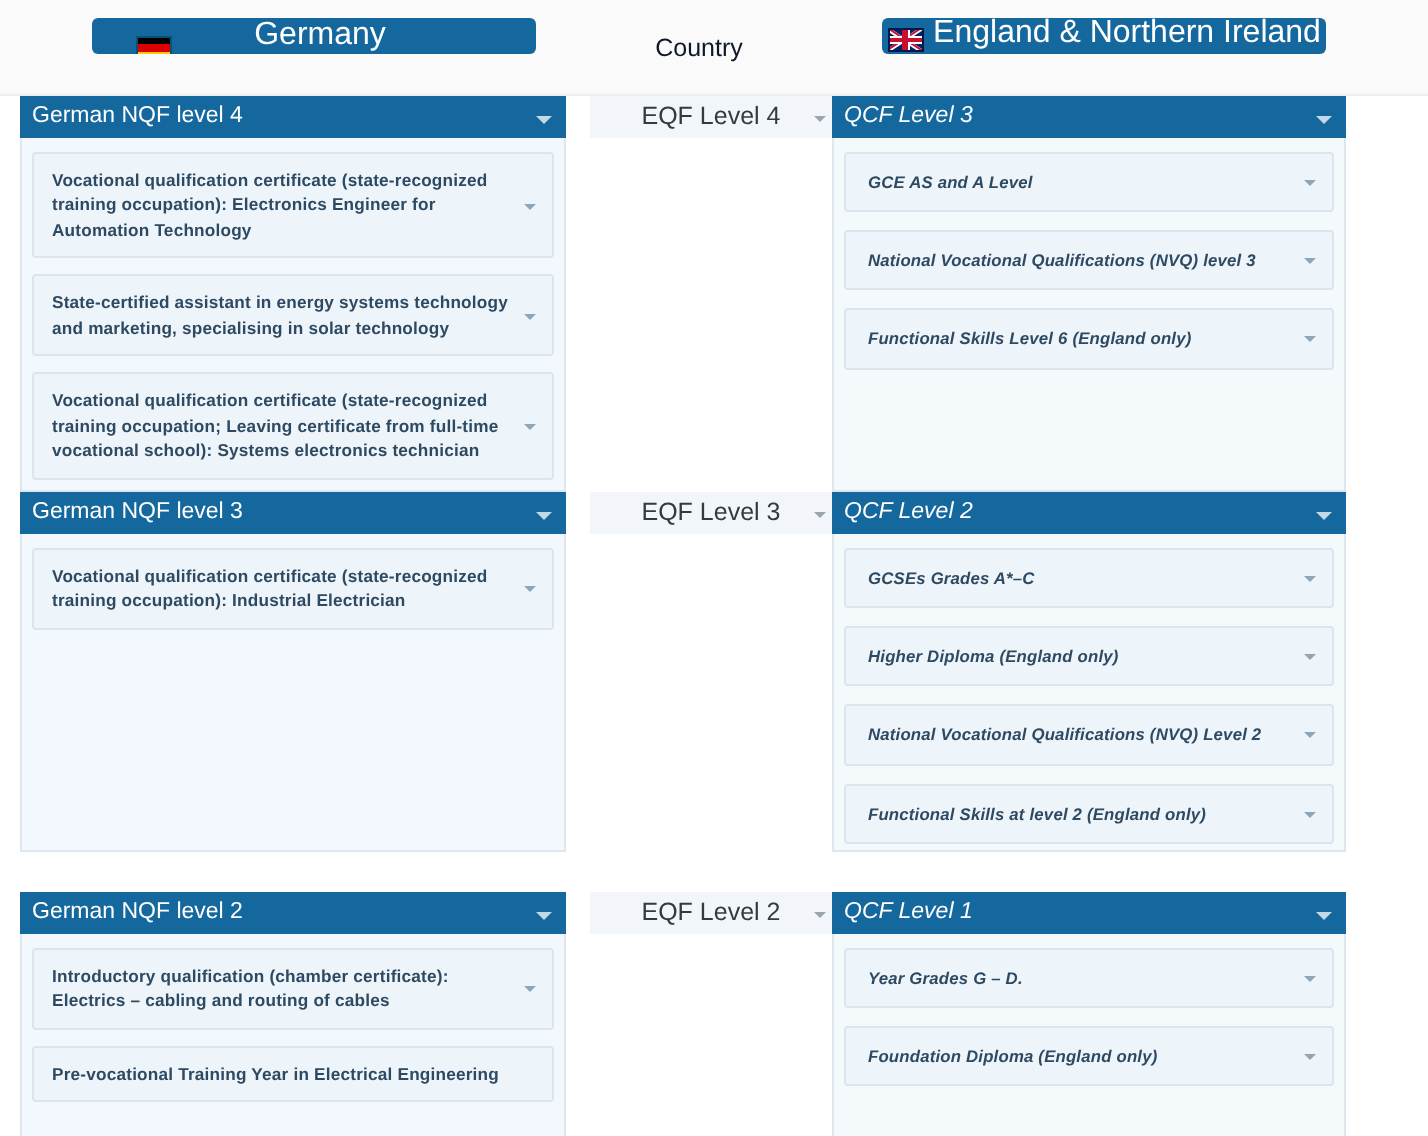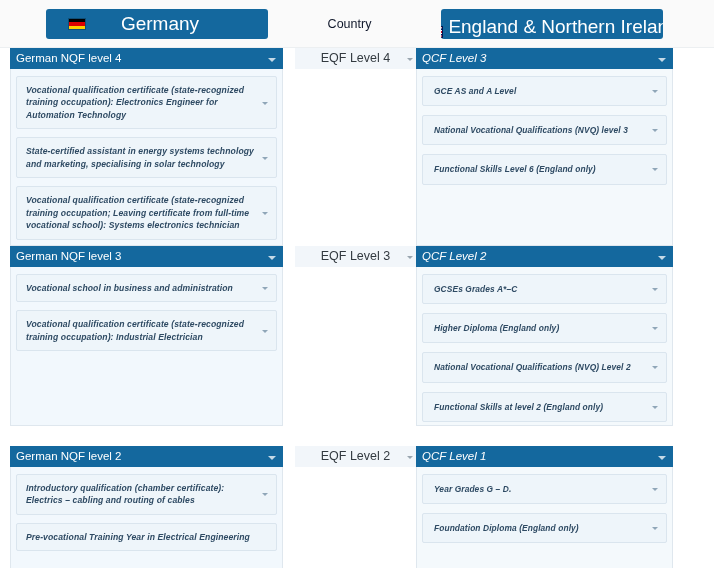--- a/index.html
+++ b/index.html
@@ -31,26 +31,26 @@
     top: 0;
     width: 714px;
     height: 48px;
     background: #fafafa;
     border-bottom: 1px solid #eceff1;
     box-sizing: border-box;
   }
   .country-btn {
     position: absolute;
     top: 9px;
-    height: 30px;
+    height: 18px;
     background: #14689e;
     color: #ffffff;
     border: none;
     border-radius: 3px;
-    font-size: 19px;
+    font-size: 16px;
     font-family: "Liberation Sans", "DejaVu Sans", sans-serif;
     display: flex;
     align-items: center;
     justify-content: center;
     cursor: pointer;
     box-sizing: border-box;
     white-space: nowrap;
     overflow: hidden;
   }
   .country-btn.left  { left: 46px;  width: 222px; }
@@ -164,21 +164,21 @@
   .lvl-body {
     position: relative;
     background: #f3f8fc;
     border: 1px solid #dfe7ee;
     border-top: none;
     box-sizing: border-box;
     padding: 7px 5px 5px 5px;
     height: calc(100% - 21px);
     overflow: hidden;
   }
-  .col-left  .lvl-body { background: #f2f8fd; font-style: italic; }
+  .col-left  .lvl-body { background: #f2f8fd; }
   .col-right .lvl-body { background: #f4f9fc; }
 
   
   .qual {
     position: relative;
     background: #eef5fa;
     border: 1px solid #dae5ee;
     border-radius: 2px;
     color: #2e4a63;
     font-size: 8.6px;
@@ -303,24 +303,20 @@
         </div>
       </div>
     </div>
 
     <div class="lvl-row r2">
       <div class="lvl-head">
         <span>German NQF level 3</span>
         <span class="caret"></span>
       </div>
       <div class="lvl-body">
-        <div class="qual nowrap">
-          <span>Vocational school in business and administration</span>
-          <span class="caret"></span>
-        </div>
         <div class="qual">
           <span>Vocational qualification certificate (state-recognized training occupation): Industrial Electrician</span>
           <span class="caret"></span>
         </div>
       </div>
     </div>
 
     <div class="lvl-row r3">
       <div class="lvl-head">
         <span>German NQF level 2</span>

